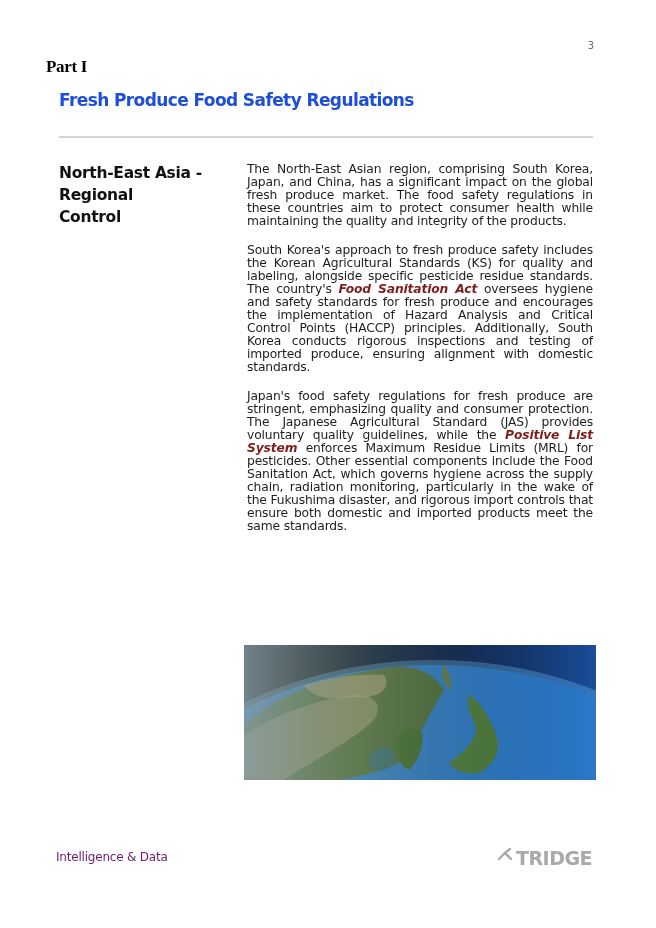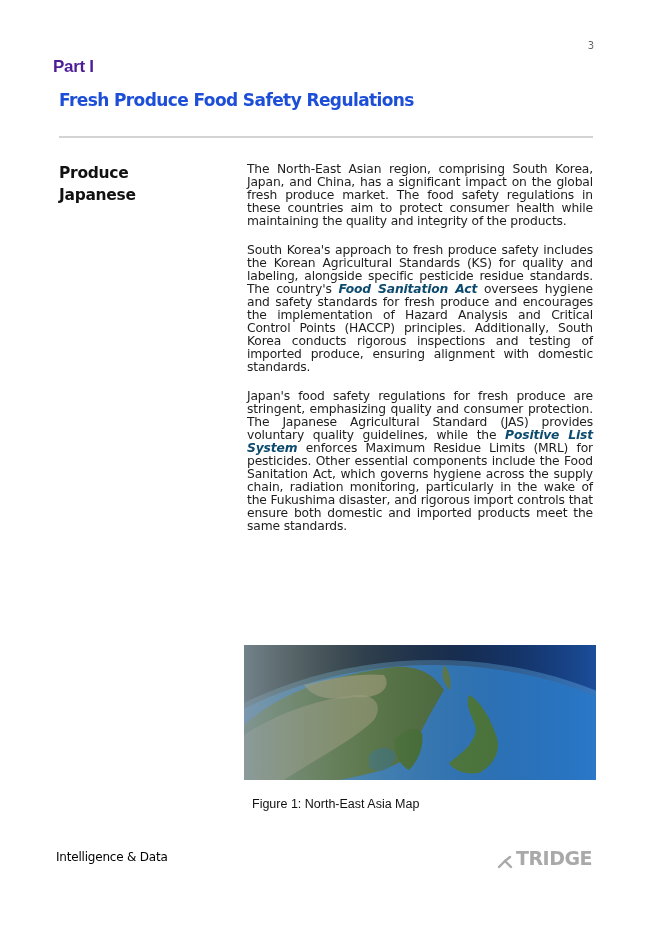--- a/index.html
+++ b/index.html
@@ -1,53 +1,54 @@
 <!DOCTYPE html>
 <html><head>
 <meta charset="utf-8">
 <style>
   html, body { margin:0; padding:0; background:#ffffff; }
   body { width:656px; height:928px; position:relative; overflow:hidden;
          font-family:"Liberation Sans", sans-serif; color:#1a1a1a; }
   .page-num { position:absolute; top:40px; left:580px; width:14px; text-align:right;
               font-size:10px; color:#666; font-family:"DejaVu Sans", sans-serif; }
-  .part { position:absolute; top:57px; left:53px; font-size:17px; font-weight:bold;
-          color:#4c1d95; font-family:Liberation Sans, sans-serif; letter-spacing:-0.3px; }
+  .part { position:absolute; top:57px; left:46px; font-size:17px; font-weight:bold;
+          color:#000000; font-family:Liberation Serif, serif; letter-spacing:-0.3px; }
   .title { position:absolute; top:90px; left:59px; font-size:17px; font-weight:bold;
            color:#1d4ed8; font-family:"DejaVu Sans", sans-serif; letter-spacing:-0.6px; white-space:nowrap; }
   .rule { position:absolute; top:136px; left:59px; width:534px; height:2px; background:#d4d4d4; }
   .section-head { position:absolute; top:162px; left:59px; width:150px; font-size:15.5px;
                   font-weight:bold; line-height:22px; color:#111; font-family:"DejaVu Sans", sans-serif;
                   letter-spacing:-0.3px; }
   .body { position:absolute; top:163px; left:247px; width:346px;
           font-family:"DejaVu Sans", sans-serif; font-size:12.3px; line-height:13px;
           color:#1e1e1e; text-align:justify; letter-spacing:-0.15px; }
   .body p { margin:0 0 16px 0; }
-  .body b { font-weight:bold; font-style:italic; color:#0c4a6e; }
+  .body b { font-weight:bold; font-style:italic; color:#7f1d1d; }
   .figure { position:absolute; top:645px; left:244px; width:352px; height:135px; overflow:hidden;
             background:#041022; }
   .caption { position:absolute; top:796px; left:252px; font-size:12.5px; line-height:16.5px; color:#111;
              font-family:"Liberation Sans", sans-serif; }
-  .footer-left { position:absolute; top:850px; left:56px; font-size:12px; color:#000000;
+  .footer-left { position:absolute; top:850px; left:56px; font-size:12px; color:#701a75;
                  font-family:"DejaVu Sans", sans-serif; letter-spacing:-0.2px; }
-  .footer-logo { position:absolute; top:847px; left:497px; display:flex; align-items:flex-end; gap:3px; }
+  .footer-logo { position:absolute; top:847px; left:497px; display:flex; align-items:flex-start; gap:3px; }
   .footer-logo .wordmark { font-size:19px; font-weight:bold; color:#a9a9a9; letter-spacing:-0.5px;
                            font-family:"DejaVu Sans", sans-serif; }
 </style>
 </head>
 <body>
 
 <div class="page-num">3</div>
 <div class="part">Part I</div>
 <h1 class="title" style="margin:0">Fresh Produce Food Safety Regulations</h1>
 <div class="rule"></div>
 
 <div class="section-head">
-  <div>Produce</div>
-  <div>Japanese</div>
+  <div>North-East Asia -</div>
+  <div>Regional</div>
+  <div>Control</div>
 </div>
 
 <div class="body">
   <p>The North-East Asian region, comprising South Korea, Japan, and China, has a significant impact on the global fresh produce market. The food safety regulations in these countries aim to protect consumer health while maintaining the quality and integrity of the products.</p>
   <p><span>South Korea's approach to fresh produce safety includes the Korean Agricultural Standards (KS) for quality and labeling, alongside specific pesticide residue standards. The country's </span><b>Food Sanitation Act</b><span> oversees hygiene and safety standards for fresh produce and encourages the implementation of Hazard Analysis and Critical Control Points (HACCP) principles. Additionally, South Korea conducts rigorous inspections and testing of imported produce, ensuring alignment with domestic standards.</span></p>
   <p><span>Japan's food safety regulations for fresh produce are stringent, emphasizing quality and consumer protection. The Japanese Agricultural Standard (JAS) provides voluntary quality guidelines, while the </span><b>Positive List System</b><span> enforces Maximum Residue Limits (MRL) for pesticides. Other essential components include the Food Sanitation Act, which governs hygiene across the supply chain, radiation monitoring, particularly in the wake of the Fukushima disaster, and rigorous import controls that ensure both domestic and imported products meet the same standards.</span></p>
 </div>
 
 <div class="figure">
   <svg width="352" height="135" viewBox="0 0 352 135">
@@ -76,21 +77,20 @@
     <path d="M60,40 C90,32 120,28 140,30 C150,45 130,55 110,52 C90,55 70,55 60,40 Z" fill="#a29a78" opacity="0.7"></path>
     <path d="M150,95 C160,85 170,80 178,88 C180,100 175,115 165,125 C155,120 150,108 150,95 Z" fill="#3e6a2e"></path>
     <path d="M125,110 C135,100 148,100 152,112 C148,125 135,130 125,122 Z" fill="#2e6a7a" opacity="0.8"></path>
     <path d="M225,50 C235,55 245,70 252,90 C258,105 250,120 235,128 C220,130 210,125 205,118 C215,110 230,100 232,85 C230,72 220,62 225,50 Z" fill="#4c7a3c"></path>
     <path d="M200,20 C205,25 208,35 206,45 C200,40 196,30 200,20 Z" fill="#5a7a4a"></path>
     <rect width="352" height="135" fill="url(#haze)"></rect>
   </svg>
 </div>
 
 <div class="caption">
-  <div>Figure 1: North-East Asia Map</div>
 </div>
 
 <div class="footer-left">Intelligence &amp; Data</div>
 <div class="footer-logo">
   <svg width="16" height="14" viewBox="0 0 16 14">
     <line x1="2" y1="12" x2="8" y2="6" stroke="#a9a9a9" stroke-width="2.4" stroke-linecap="round"></line>
     <line x1="8" y1="6" x2="14" y2="12" stroke="#a9a9a9" stroke-width="2.4" stroke-linecap="round"></line>
     <line x1="8" y1="6" x2="13" y2="2" stroke="#a9a9a9" stroke-width="2.4" stroke-linecap="round"></line>
   </svg>
   <span class="wordmark">TRIDGE</span>

